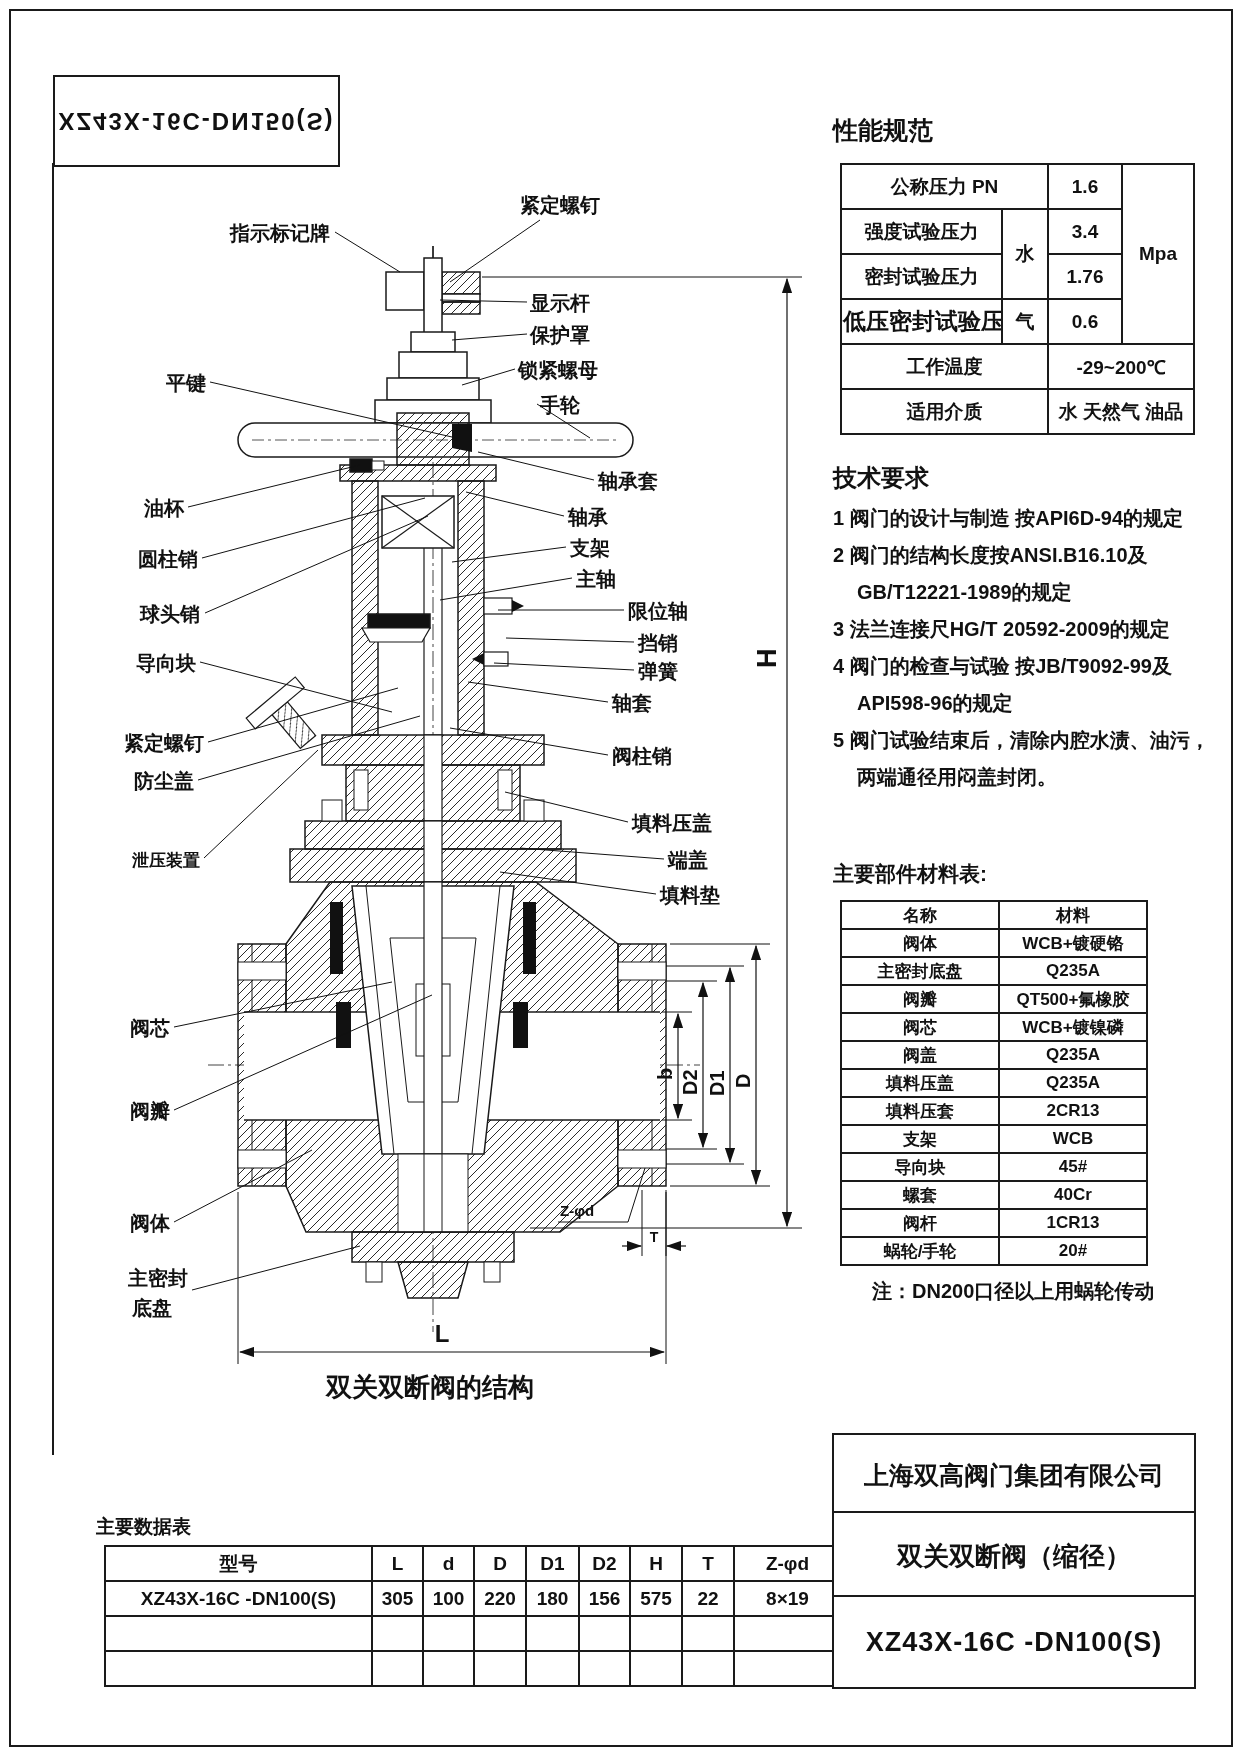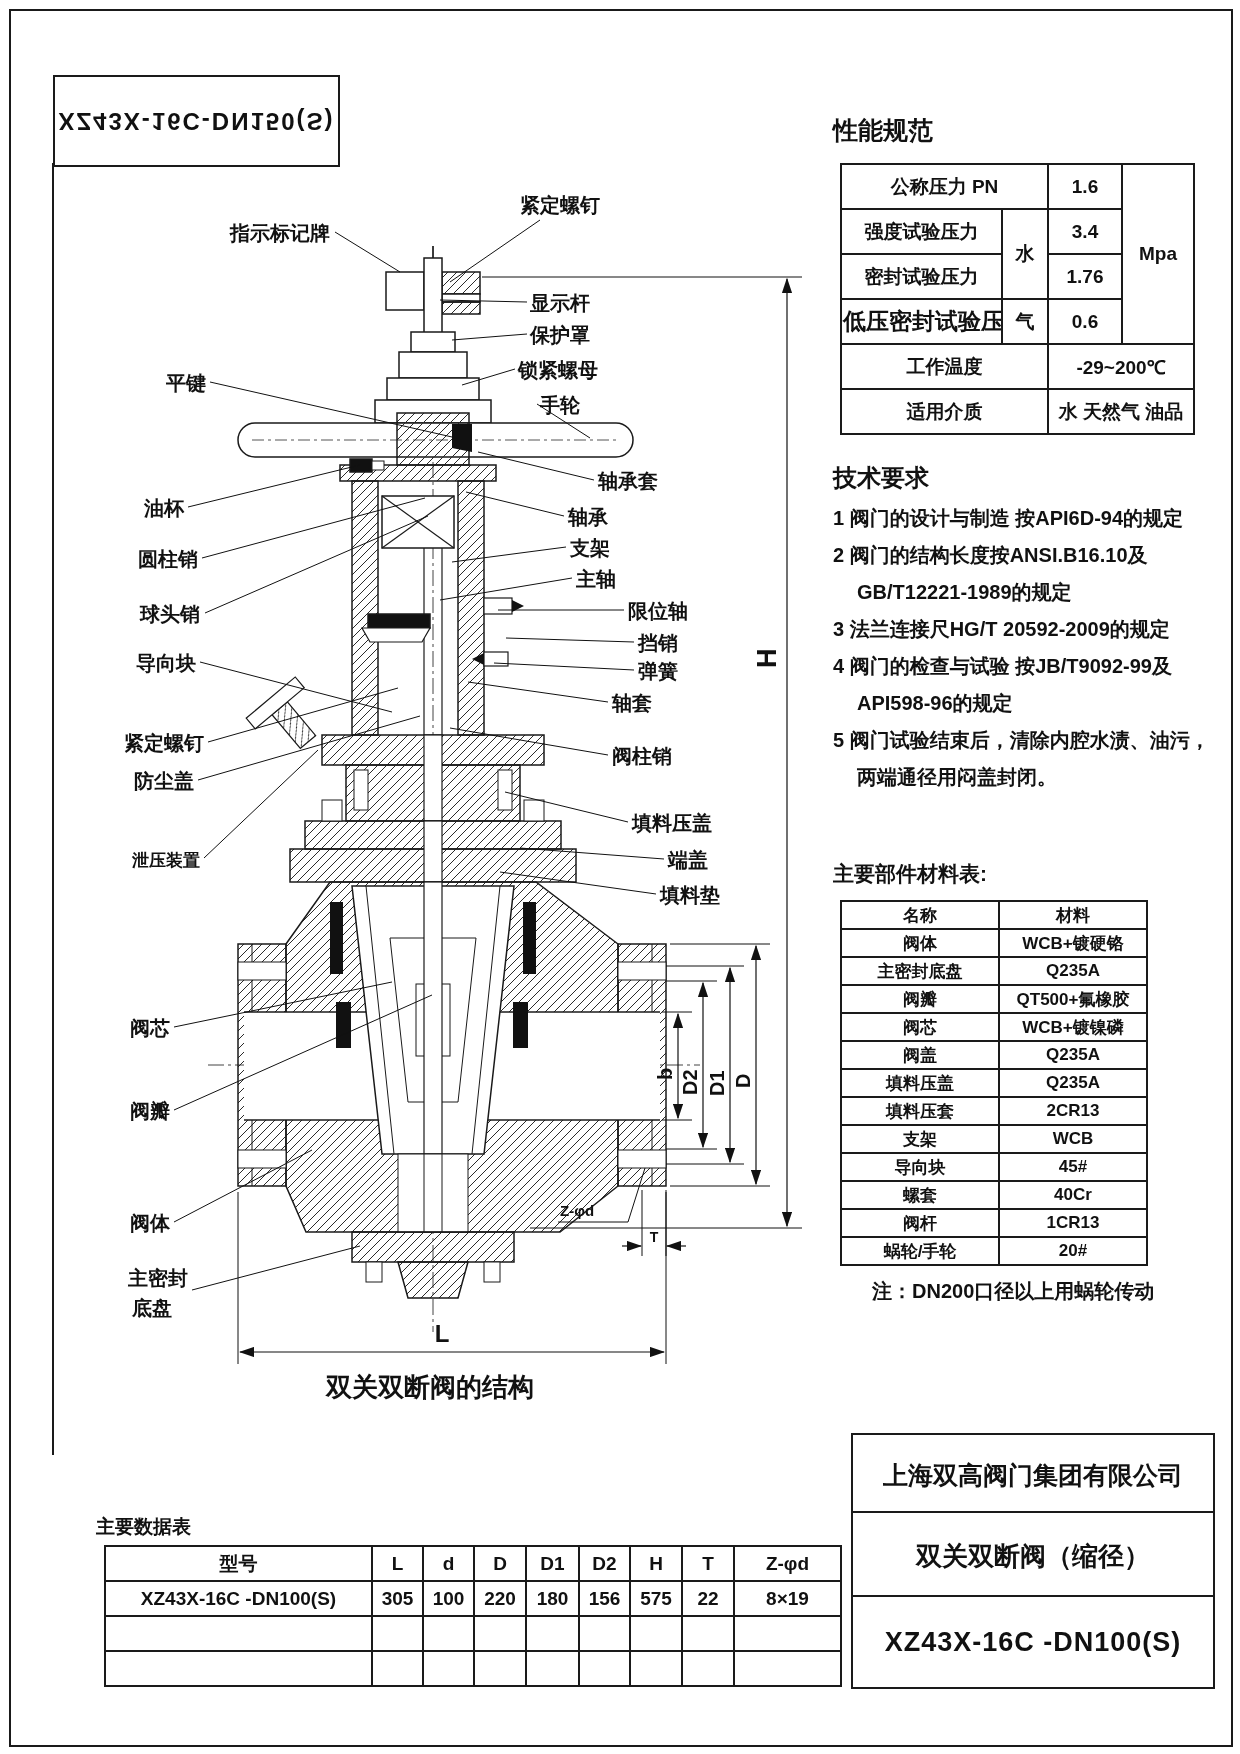--- a/index.html
+++ b/index.html
@@ -22,21 +22,21 @@
   #mat-table{left:832px;top:900px;width:306px;}
   #mat-table td{font-size:17px;height:24px;}
   #main-table{left:96px;top:1545px;width:736px;}
   #main-table td{font-size:19px;height:31px;}
   
   #tech-lines{left:833px;top:500px;width:380px;font-size:20px;font-weight:bold;line-height:37px;}
   #tech-lines div{white-space:nowrap;}
   #tech-lines div.ind{padding-left:24px;}
   
   .tb-cell{border:2px solid #1a1a1a;display:flex;align-items:center;justify-content:center;
-           font-weight:bold;white-space:nowrap;background:#fff;margin-left:19px;}
+           font-weight:bold;white-space:nowrap;background:#fff;}
   svg text{font-family:"Liberation Sans",sans-serif;fill:#111;}
 </style>
 </head>
 <body>
 
 <div id="sheet">
   <div id="frame" class="abs"></div>
 
   <div id="stampbox" class="abs">
     <span>XZ43X-16C-DN150(S)</span>

